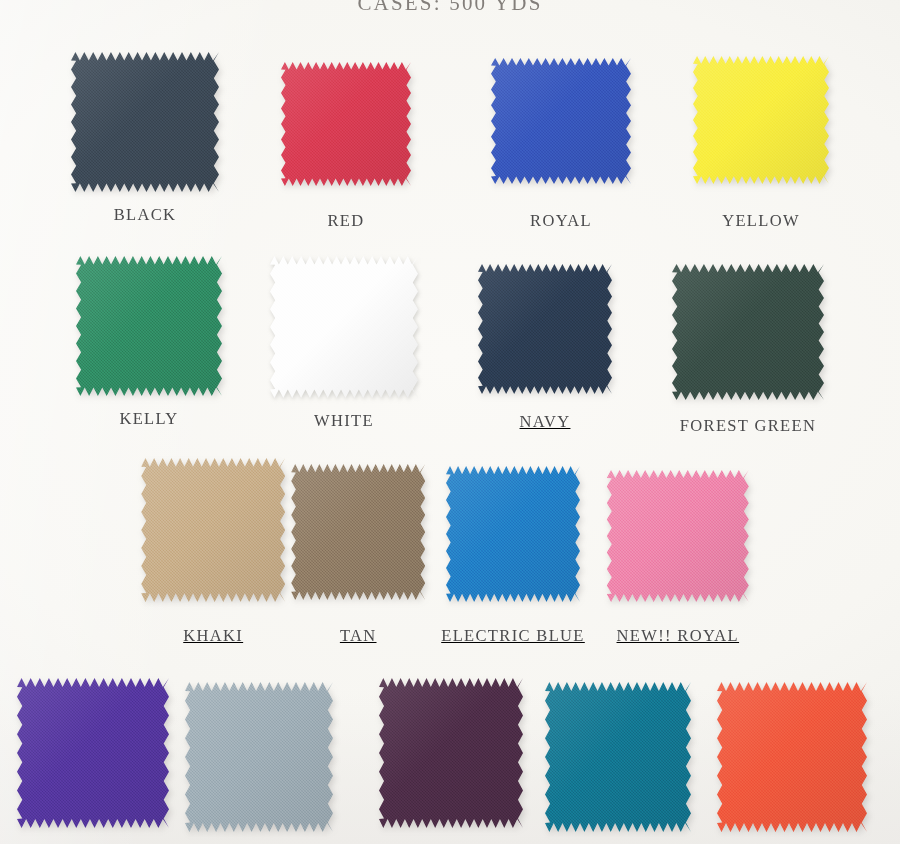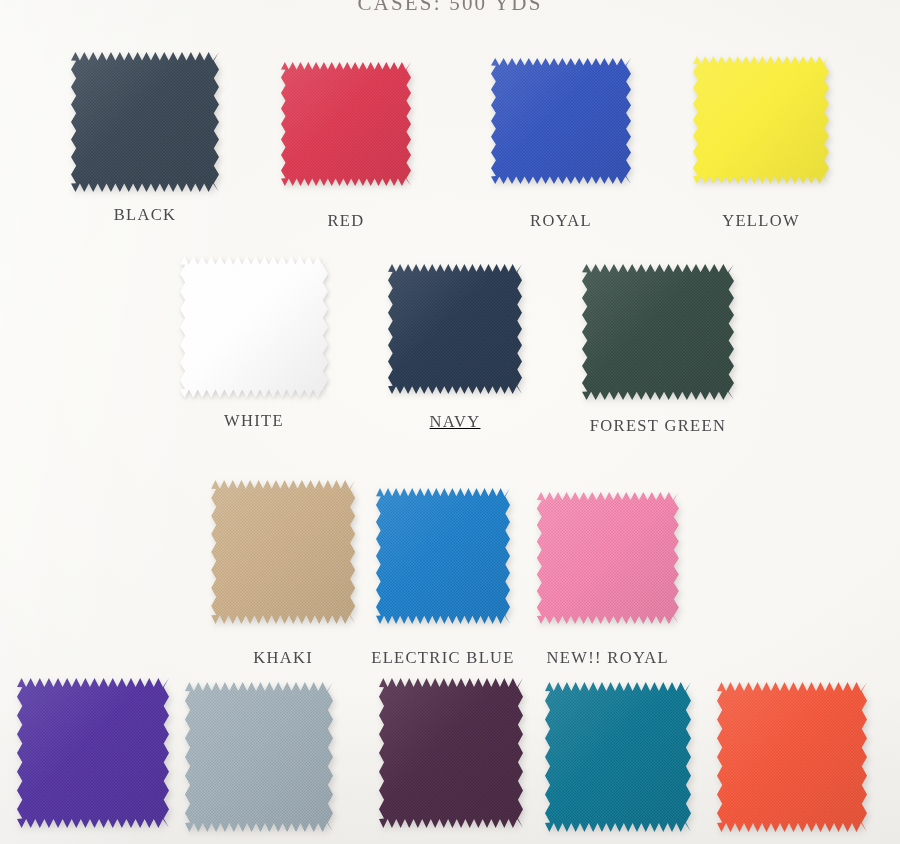--- a/index.html
+++ b/index.html
@@ -56,21 +56,21 @@
   .row {
     position: absolute;
     left: 0;
     width: 900px;
     display: flex;
     justify-content: center;
     align-items: flex-start;
   }
   .row-1 { top: 52px; }
   .row-2 { top: 256px; }
-  .row-3 { top: 480px; }
+  .row-3 { top: 458px; text-decoration: underline; }
   .row-4 { top: 678px; }
 
   .cell {
     display: flex;
     flex-direction: column;
     align-items: center;
   }
 
   
   .swatch-wrap {
@@ -190,20 +190,26 @@
     </div>
     <div class="cell" style="margin-left:22px;margin-top:4px;align-items:center;">
       <div class="swatch-wrap">
         <div class="swatch" style="width:136px;height:128px;background:#f9ed3c;"></div>
       </div>
       <div class="label" style="margin-top:27px;">YELLOW</div>
     </div>
   </div>
 
   <div class="row row-2" style="gap:34px;">
+    <div class="cell">
+      <div class="swatch-wrap">
+        <div class="swatch" style="width:146px;height:140px;background:#2e8760;"></div>
+      </div>
+      <div class="label">KELLY</div>
+    </div>
     <div class="cell" style="margin-left:14px;">
       <div class="swatch-wrap white-wrap">
         <div class="swatch is-white" style="width:148px;height:142px;background:#fefefe;"></div>
       </div>
       <div class="label">WHITE</div>
     </div>
     <div class="cell" style="margin-left:26px;margin-top:8px;text-decoration:underline;">
       <div class="swatch-wrap">
         <div class="swatch" style="width:134px;height:130px;background:#2a3a4f;"></div>
       </div>
@@ -217,20 +223,26 @@
     </div>
   </div>
 
   <div class="row row-3" style="gap:0px;">
     <div class="cell" style="margin-left:-10px;">
       <div class="swatch-wrap">
         <div class="swatch" style="width:144px;height:144px;background:#c7ab84;"></div>
       </div>
       <div class="label" style="margin-top:24px;">KHAKI</div>
     </div>
+    <div class="cell" style="margin-left:6px;margin-top:6px;">
+      <div class="swatch-wrap">
+        <div class="swatch" style="width:134px;height:136px;background:#8b7761;"></div>
+      </div>
+      <div class="label" style="margin-top:26px;">TAN</div>
+    </div>
     <div class="cell" style="margin-left:16px;margin-top:8px;">
       <div class="swatch-wrap">
         <div class="swatch" style="width:134px;height:136px;background:#2079c4;"></div>
       </div>
       <div class="label" style="margin-top:24px;">ELECTRIC BLUE</div>
     </div>
     <div class="cell" style="margin-left:22px;margin-top:12px;">
       <div class="swatch-wrap">
         <div class="swatch" style="width:142px;height:132px;background:#ef7fa8;"></div>
       </div>

